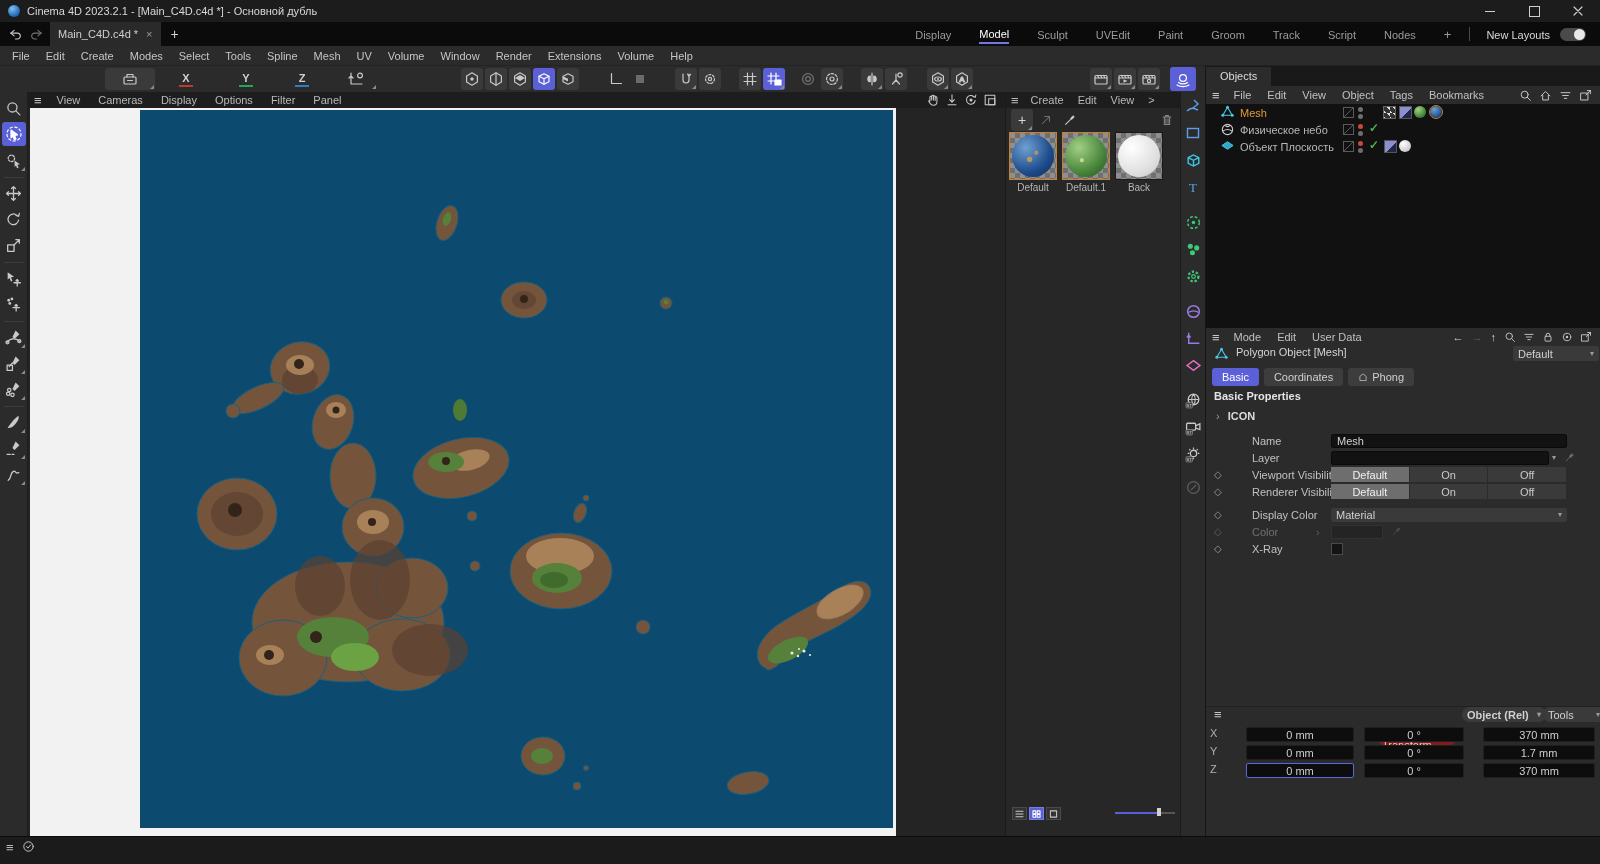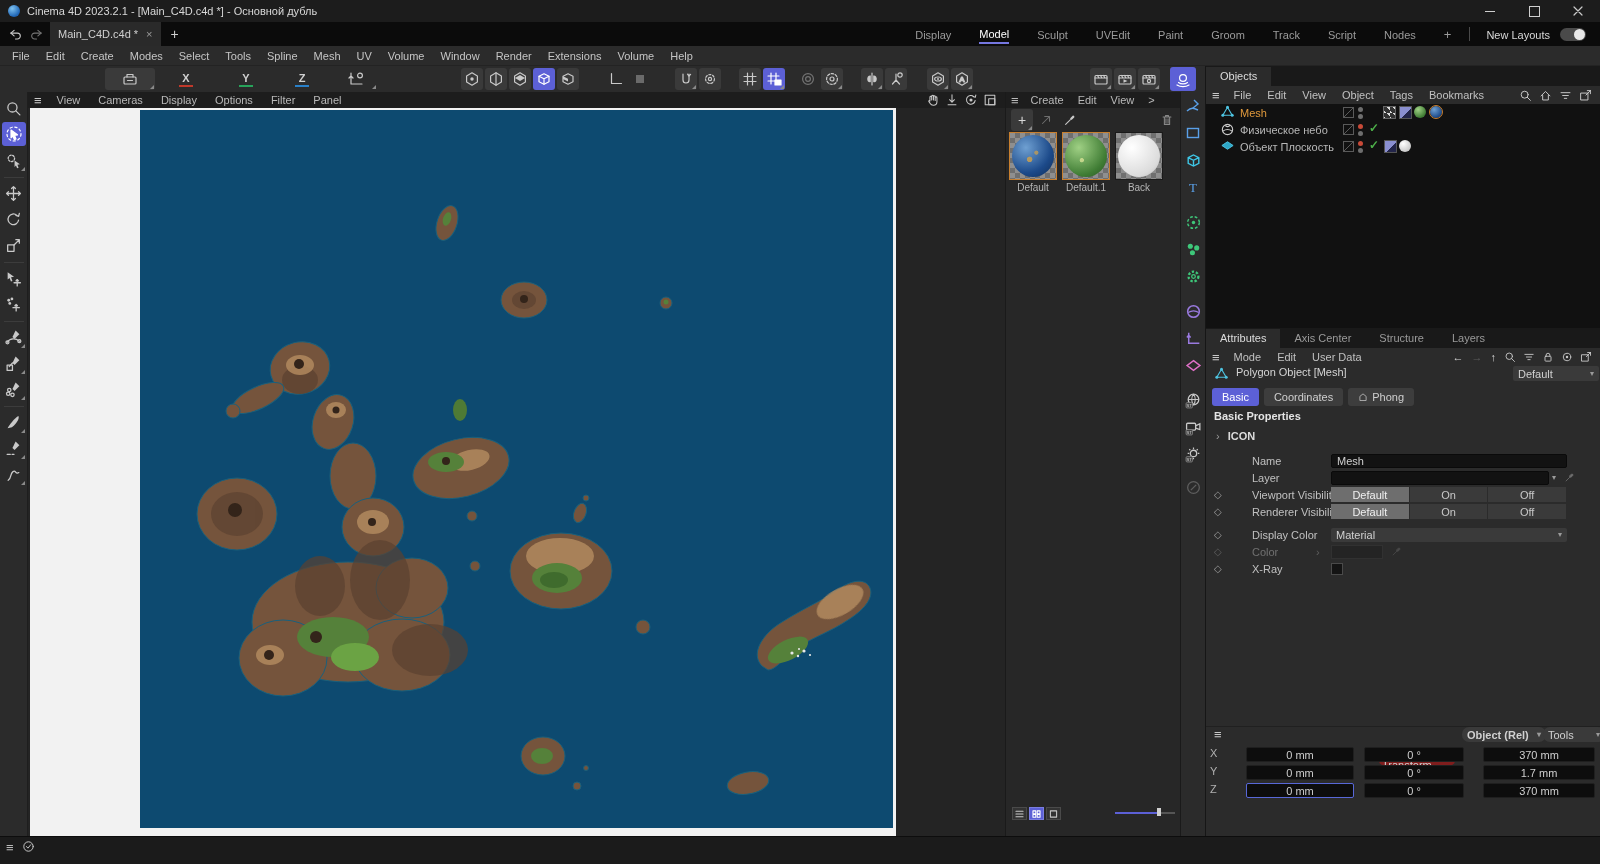--- a/index.html
+++ b/index.html
@@ -798,26 +798,20 @@
         <span class="dotcol">
             <i class="red"></i>
             <i></i>
           </span>
         <span class="tagpos greencheck" style="left:163px;top:0;">✓</span>
         <span class="tagpos phongtag" style="left:178px;"></span>
         <span class="tagpos minisphere" style="left:193px;background:radial-gradient(circle at 35% 30%,#fff,#c8c8c8 75%);"></span>
       </div>
     </div>
 
-    <div class="paneltabs">
-      <span class="ptab on">Attributes</span>
-      <span class="ptab">Axis Center</span>
-      <span class="ptab">Structure</span>
-      <span class="ptab">Layers</span>
-    </div>
     <div class="panelmenu">
       <span style="padding:0 6px;font-size:13px;">≡</span>
       <span class="mi">Mode</span>
       <span class="mi">Edit</span>
       <span class="mi">User Data</span>
       <span style="flex:1"></span>
       <span style="margin-right:8px;color:#d8d8d8;">←</span>
       <span style="margin-right:8px;color:#5f5f5f;">→</span>
       <span style="margin-right:8px;color:#d8d8d8;">↑</span>
       <span style="margin-right:7px;">

